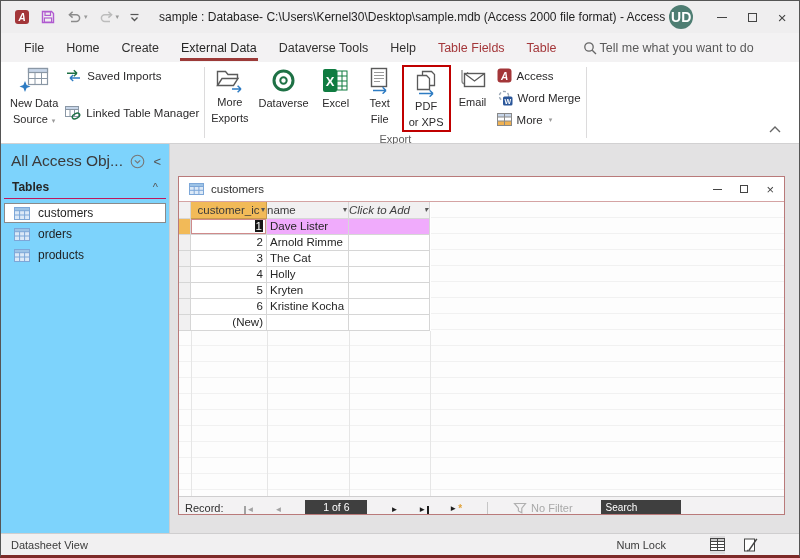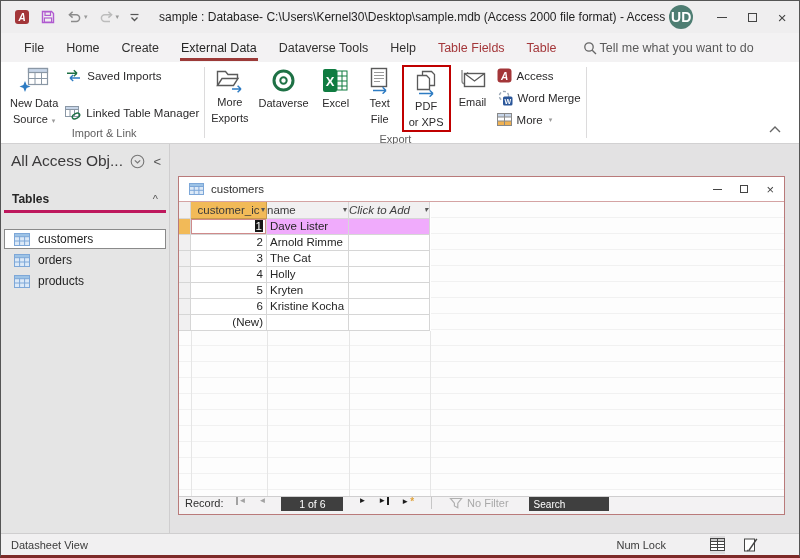--- a/index.html
+++ b/index.html
@@ -44,27 +44,27 @@
   .rb-divider { width:1px; background:#dcdbdc; margin:5px 1px; }
   .bigbtn { display:flex; flex-direction:column; align-items:center; text-align:center;
     font-size:11px; color:#2b2a2b; line-height:1.2; padding:3px 5px 0; min-width:44px; gap:3px; }
   .bigbtn .lbl { white-space:nowrap; }
   .smallcol { display:flex; flex-direction:column; justify-content:flex-start; padding:3px 4px 0 2px; gap:20px; }
   .smallbtn { display:flex; align-items:center; gap:5px; font-size:11.5px; color:#2b2a2b; white-space:nowrap; height:17px; }
   .pdf-box { border:2px solid #c00000; height:67px; margin-top:1px; display:flex; align-items:flex-start; }
   .rb-collapse { position:absolute; right:18px; bottom:6px; }
   
   .content { flex:1; display:flex; overflow:hidden; }
-  .sidebar { width:169px; flex:0 0 169px; background:#e5e5e5; border-right:1px solid #cfcecf; padding-top:5px; overflow:hidden; }
+  .sidebar { width:169px; flex:0 0 169px; background:#7dd3fc; border-right:1px solid #cfcecf; padding-top:5px; overflow:hidden; }
   .sb-title-row { display:flex; align-items:center; padding:3px 8px 7px 10px; }
   .sb-title { font-size:15.5px; color:#3b3a3b; white-space:nowrap; }
   .sb-title-icons { margin-left:auto; display:flex; align-items:center; gap:8px; color:#5a5a5a; }
   .sb-collapse { font-size:13px; color:#555; }
   .sb-group-row { display:flex; align-items:center; justify-content:space-between;
-    margin:12px 3px; padding:3px 8px 4px; border-bottom:3px solid #be185d; }
+    margin:0 3px; padding:3px 8px 4px; border-bottom:1px solid #be185d; }
   .sb-group-label { font-size:12px; font-weight:bold; color:#262626; }
   .sb-group-chevron { font-size:11px; color:#555; }
   .sb-items { padding:4px 0 0 0; }
   .sb-item { display:flex; align-items:center; gap:8px; height:20px; padding:0 6px 0 9px;
     font-size:12px; color:#1f1f1f; margin:0 3px 1px 3px; border:1px solid transparent; }
   .sb-item.selected { background:#fff; border:1px solid #8a8a8a; }
   .main { flex:1; background:#e3e2e3; position:relative; overflow:hidden; }
   
   .win { position:absolute; left:8px; top:32px; width:607px; height:339px;
     background:#fff; border:1px solid #b97a7a; display:flex; flex-direction:column; overflow:hidden; }
@@ -91,21 +91,21 @@
   .hd { background:#f1f0f1; color:#3a3a3a; text-align:left; position:relative; padding-top:2px; }
   .hd .hcaret { position:absolute; right:1px; top:3px; font-size:8px; color:#555; }
   .hd-id { background:#f2ba58; border-right:1px solid #c89a4a; border-bottom:1px solid #c89a4a; }
   .hd-add { font-style:italic; color:#3f3f3f; }
   .row-current .sel { background:#f2ba58; }
   .cell-current { box-shadow: inset 0 0 0 1px #cf8a8a; }
   .sel-text { background:#161616; color:#fff; padding:0 1px; }
   .cell-hl { background:#f0abfc; }
   
   .recbar { height:18px; flex:0 0 18px; background:#f3f2f3; border-top:1px solid #cfcecf;
-    display:flex; align-items:flex-start; font-size:11px; color:#2f2f2f; padding-left:6px; gap:12px; }
+    display:flex; align-items:flex-end; font-size:11px; color:#2f2f2f; padding-left:6px; gap:20px; }
   .nav-btn { font-size:8px; line-height:1; display:flex; align-items:center; }
   .nav-dis { color:#a2a2a2; }
   .nav-en { color:#1c1c1c; }
   .bar-l { border-left:2px solid currentColor; padding-left:1px; }
   .bar-r { border-right:2px solid currentColor; padding-right:1px; }
   .nav-star { color:#e0a33c; font-size:10px; font-weight:bold; margin-left:1px; }
   .pos-box { background:#3f3f3f; color:#fff; width:62px; height:14px; display:flex;
     align-items:center; justify-content:center; font-size:10.5px; margin:0 3px; }
   .rec-sep { width:1px; height:12px; background:#c6c6c6; margin:0 5px; }
   .nofilter { display:flex; align-items:center; gap:4px; color:#a9a9a9; font-size:11px; }
@@ -220,21 +220,20 @@
               <rect x="0.5" y="0.5" width="13" height="10" fill="#fff" stroke="#8a97a5"></rect>
               <rect x="0.5" y="0.5" width="13" height="3" fill="#c7d5e8" stroke="#8a97a5"></rect>
               <line x1="5" y1="3.5" x2="5" y2="10.5" stroke="#8a97a5"></line>
                 <line x1="9.5" y1="3.5" x2="9.5" y2="10.5" stroke="#8a97a5"></line>
               <ellipse cx="11" cy="10" rx="4" ry="2.4" fill="none" stroke="#1e7145" stroke-width="1.4" transform="rotate(-28 11 10)"></ellipse>
             </svg>
             <span>Linked Table Manager</span>
           </div>
         </div>
       </div>
-      <div class="rb-label">Import &amp; Link</div>
     </div>
 
     <div class="rb-divider"></div>
 
     <div class="rb-group">
       <div class="rb-body">
         <div class="bigbtn">
           <svg width="29" height="26" viewBox="0 0 29 26">
             <path d="M2.5 18.5 V4.5 h8 l2.5 3 h9.5 v4" fill="none" stroke="#5a5a5a" stroke-width="1.4"></path>
             <path d="M2.5 18.5 l4.5-7 h16 l-4.5 7 z" fill="#fff" stroke="#5a5a5a" stroke-width="1.4"></path>

